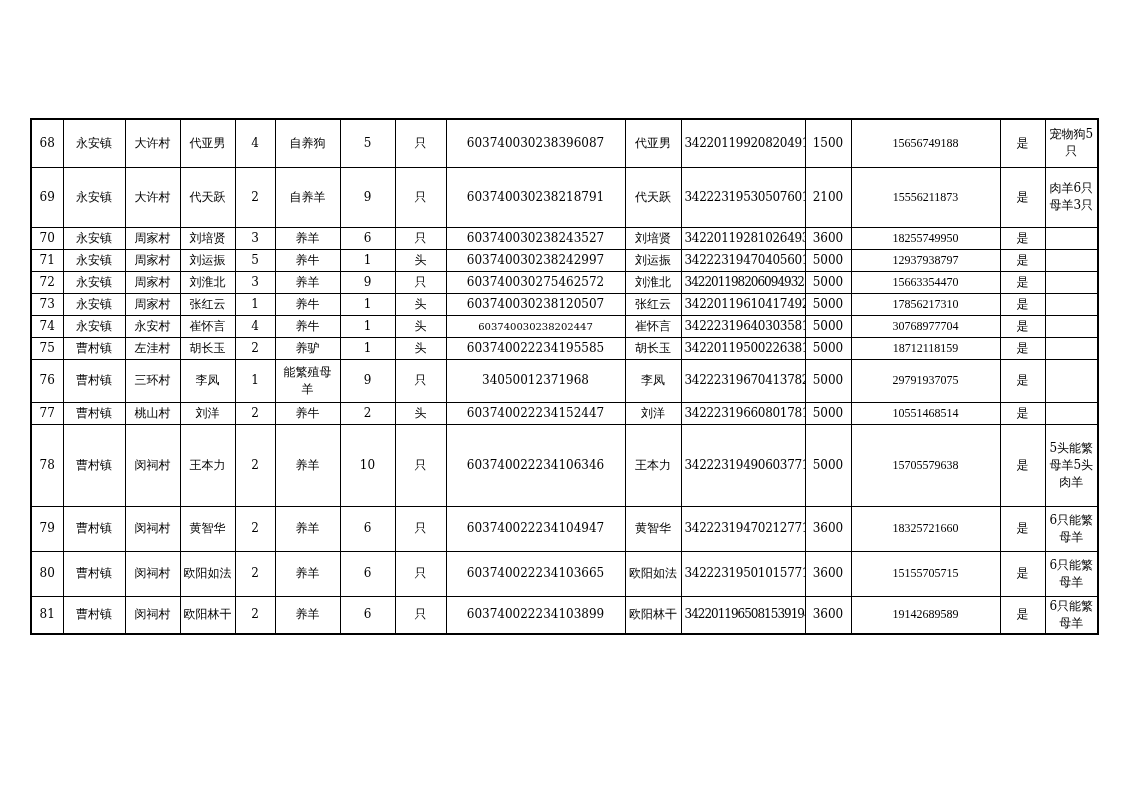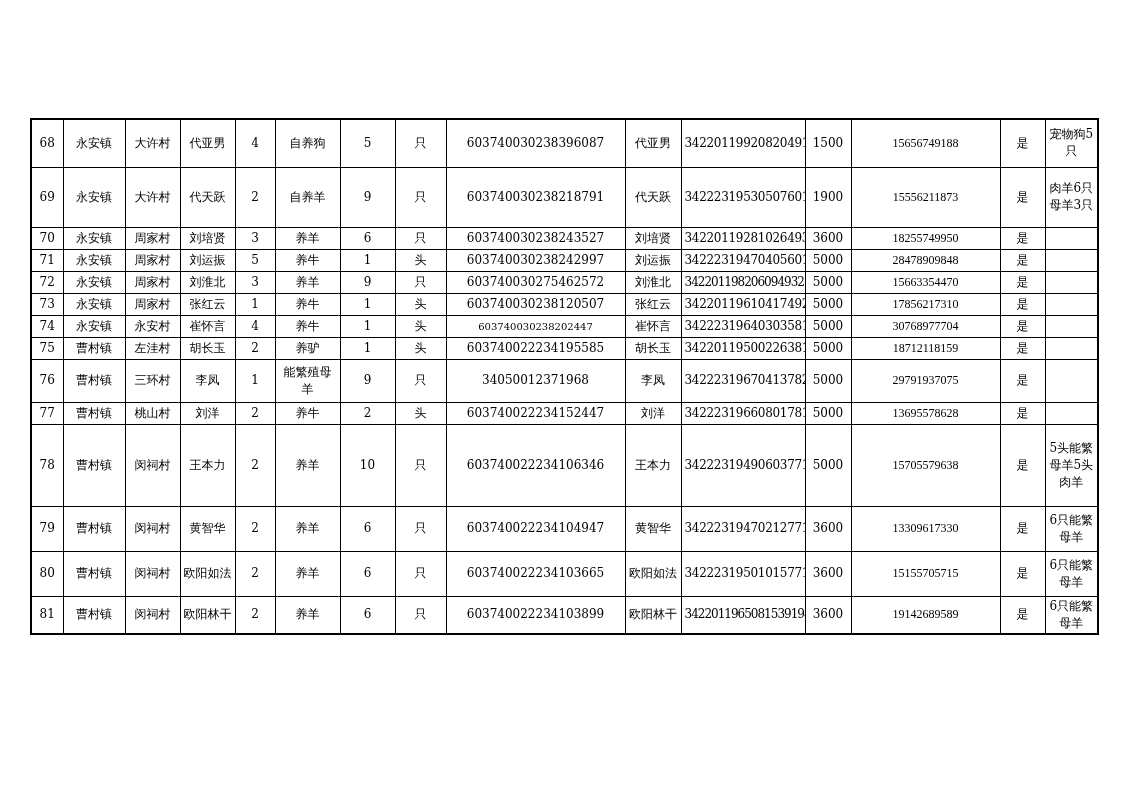--- a/index.html
+++ b/index.html
@@ -120,21 +120,21 @@
     <td class="cell-town">永安镇</td>
     <td class="cell-village">大许村</td>
     <td class="cell-name">代天跃</td>
     <td class="cell-household_size">2</td>
     <td class="cell-type">自养羊</td>
     <td class="cell-quantity">9</td>
     <td class="cell-unit">只</td>
     <td class="cell-tag_code">603740030238218791</td>
     <td class="cell-name_confirm">代天跃</td>
     <td class="cell-id_number">342223195305076013</td>
-    <td class="cell-amount">1900</td>
+    <td class="cell-amount">2100</td>
     <td class="cell-phone">15556211873</td>
     <td class="cell-insured">是</td>
     <td class="cell-remark">肉羊6只母羊3只</td>
   </tr>
         <tr>
     <td class="cell-no">70</td>
     <td class="cell-town">永安镇</td>
     <td class="cell-village">周家村</td>
     <td class="cell-name">刘培贤</td>
     <td class="cell-household_size">3</td>
@@ -155,21 +155,21 @@
     <td class="cell-village">周家村</td>
     <td class="cell-name">刘运振</td>
     <td class="cell-household_size">5</td>
     <td class="cell-type">养牛</td>
     <td class="cell-quantity">1</td>
     <td class="cell-unit">头</td>
     <td class="cell-tag_code">603740030238242997</td>
     <td class="cell-name_confirm">刘运振</td>
     <td class="cell-id_number">342223194704056015</td>
     <td class="cell-amount">5000</td>
-    <td class="cell-phone">28478909848</td>
+    <td class="cell-phone">12937938797</td>
     <td class="cell-insured">是</td>
     <td class="cell-remark"></td>
   </tr>
         <tr>
     <td class="cell-no">72</td>
     <td class="cell-town">永安镇</td>
     <td class="cell-village">周家村</td>
     <td class="cell-name">刘淮北</td>
     <td class="cell-household_size">3</td>
     <td class="cell-type">养羊</td>
@@ -257,21 +257,21 @@
     <td class="cell-village">桃山村</td>
     <td class="cell-name">刘洋</td>
     <td class="cell-household_size">2</td>
     <td class="cell-type">养牛</td>
     <td class="cell-quantity">2</td>
     <td class="cell-unit">头</td>
     <td class="cell-tag_code">603740022234152447</td>
     <td class="cell-name_confirm">刘洋</td>
     <td class="cell-id_number">342223196608017816</td>
     <td class="cell-amount">5000</td>
-    <td class="cell-phone">13695578628</td>
+    <td class="cell-phone">10551468514</td>
     <td class="cell-insured">是</td>
     <td class="cell-remark"></td>
   </tr>
         <tr>
     <td class="cell-no">78</td>
     <td class="cell-town">曹村镇</td>
     <td class="cell-village">闵祠村</td>
     <td class="cell-name">王本力</td>
     <td class="cell-household_size">2</td>
     <td class="cell-type">养羊</td>
@@ -291,21 +291,21 @@
     <td class="cell-village">闵祠村</td>
     <td class="cell-name">黄智华</td>
     <td class="cell-household_size">2</td>
     <td class="cell-type">养羊</td>
     <td class="cell-quantity">6</td>
     <td class="cell-unit">只</td>
     <td class="cell-tag_code">603740022234104947</td>
     <td class="cell-name_confirm">黄智华</td>
     <td class="cell-id_number">342223194702127713</td>
     <td class="cell-amount">3600</td>
-    <td class="cell-phone">13309617330</td>
+    <td class="cell-phone">18325721660</td>
     <td class="cell-insured">是</td>
     <td class="cell-remark">6只能繁母羊</td>
   </tr>
         <tr>
     <td class="cell-no">80</td>
     <td class="cell-town">曹村镇</td>
     <td class="cell-village">闵祠村</td>
     <td class="cell-name">欧阳如法</td>
     <td class="cell-household_size">2</td>
     <td class="cell-type">养羊</td>

